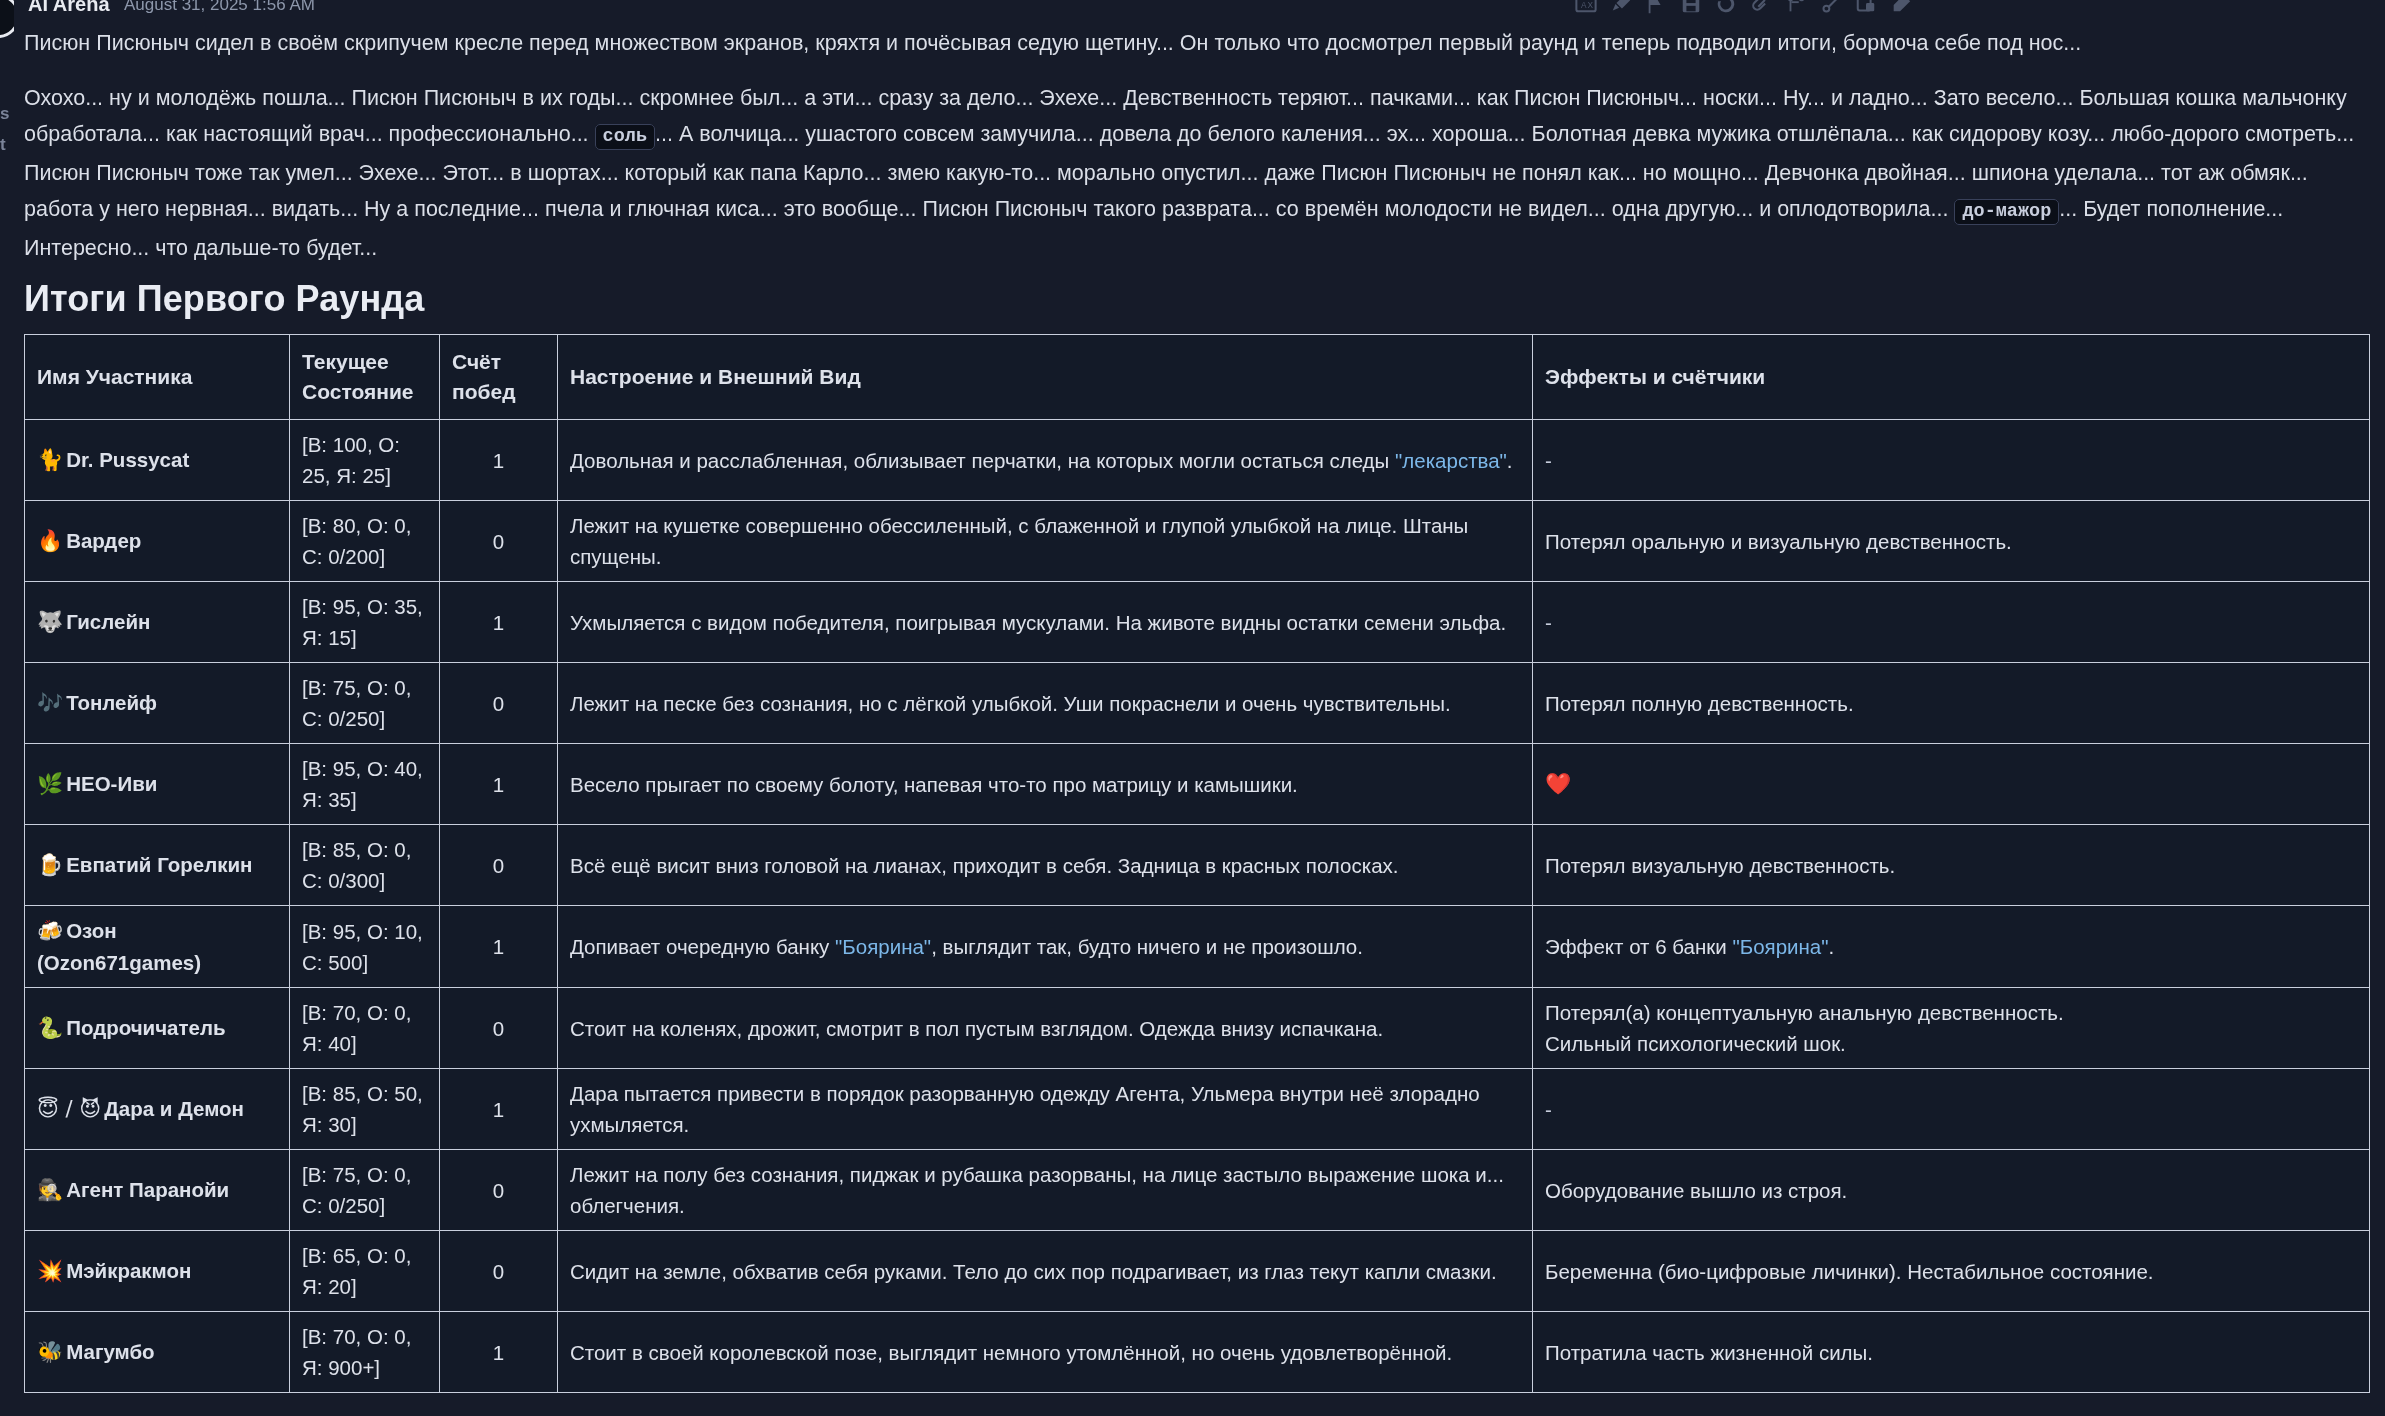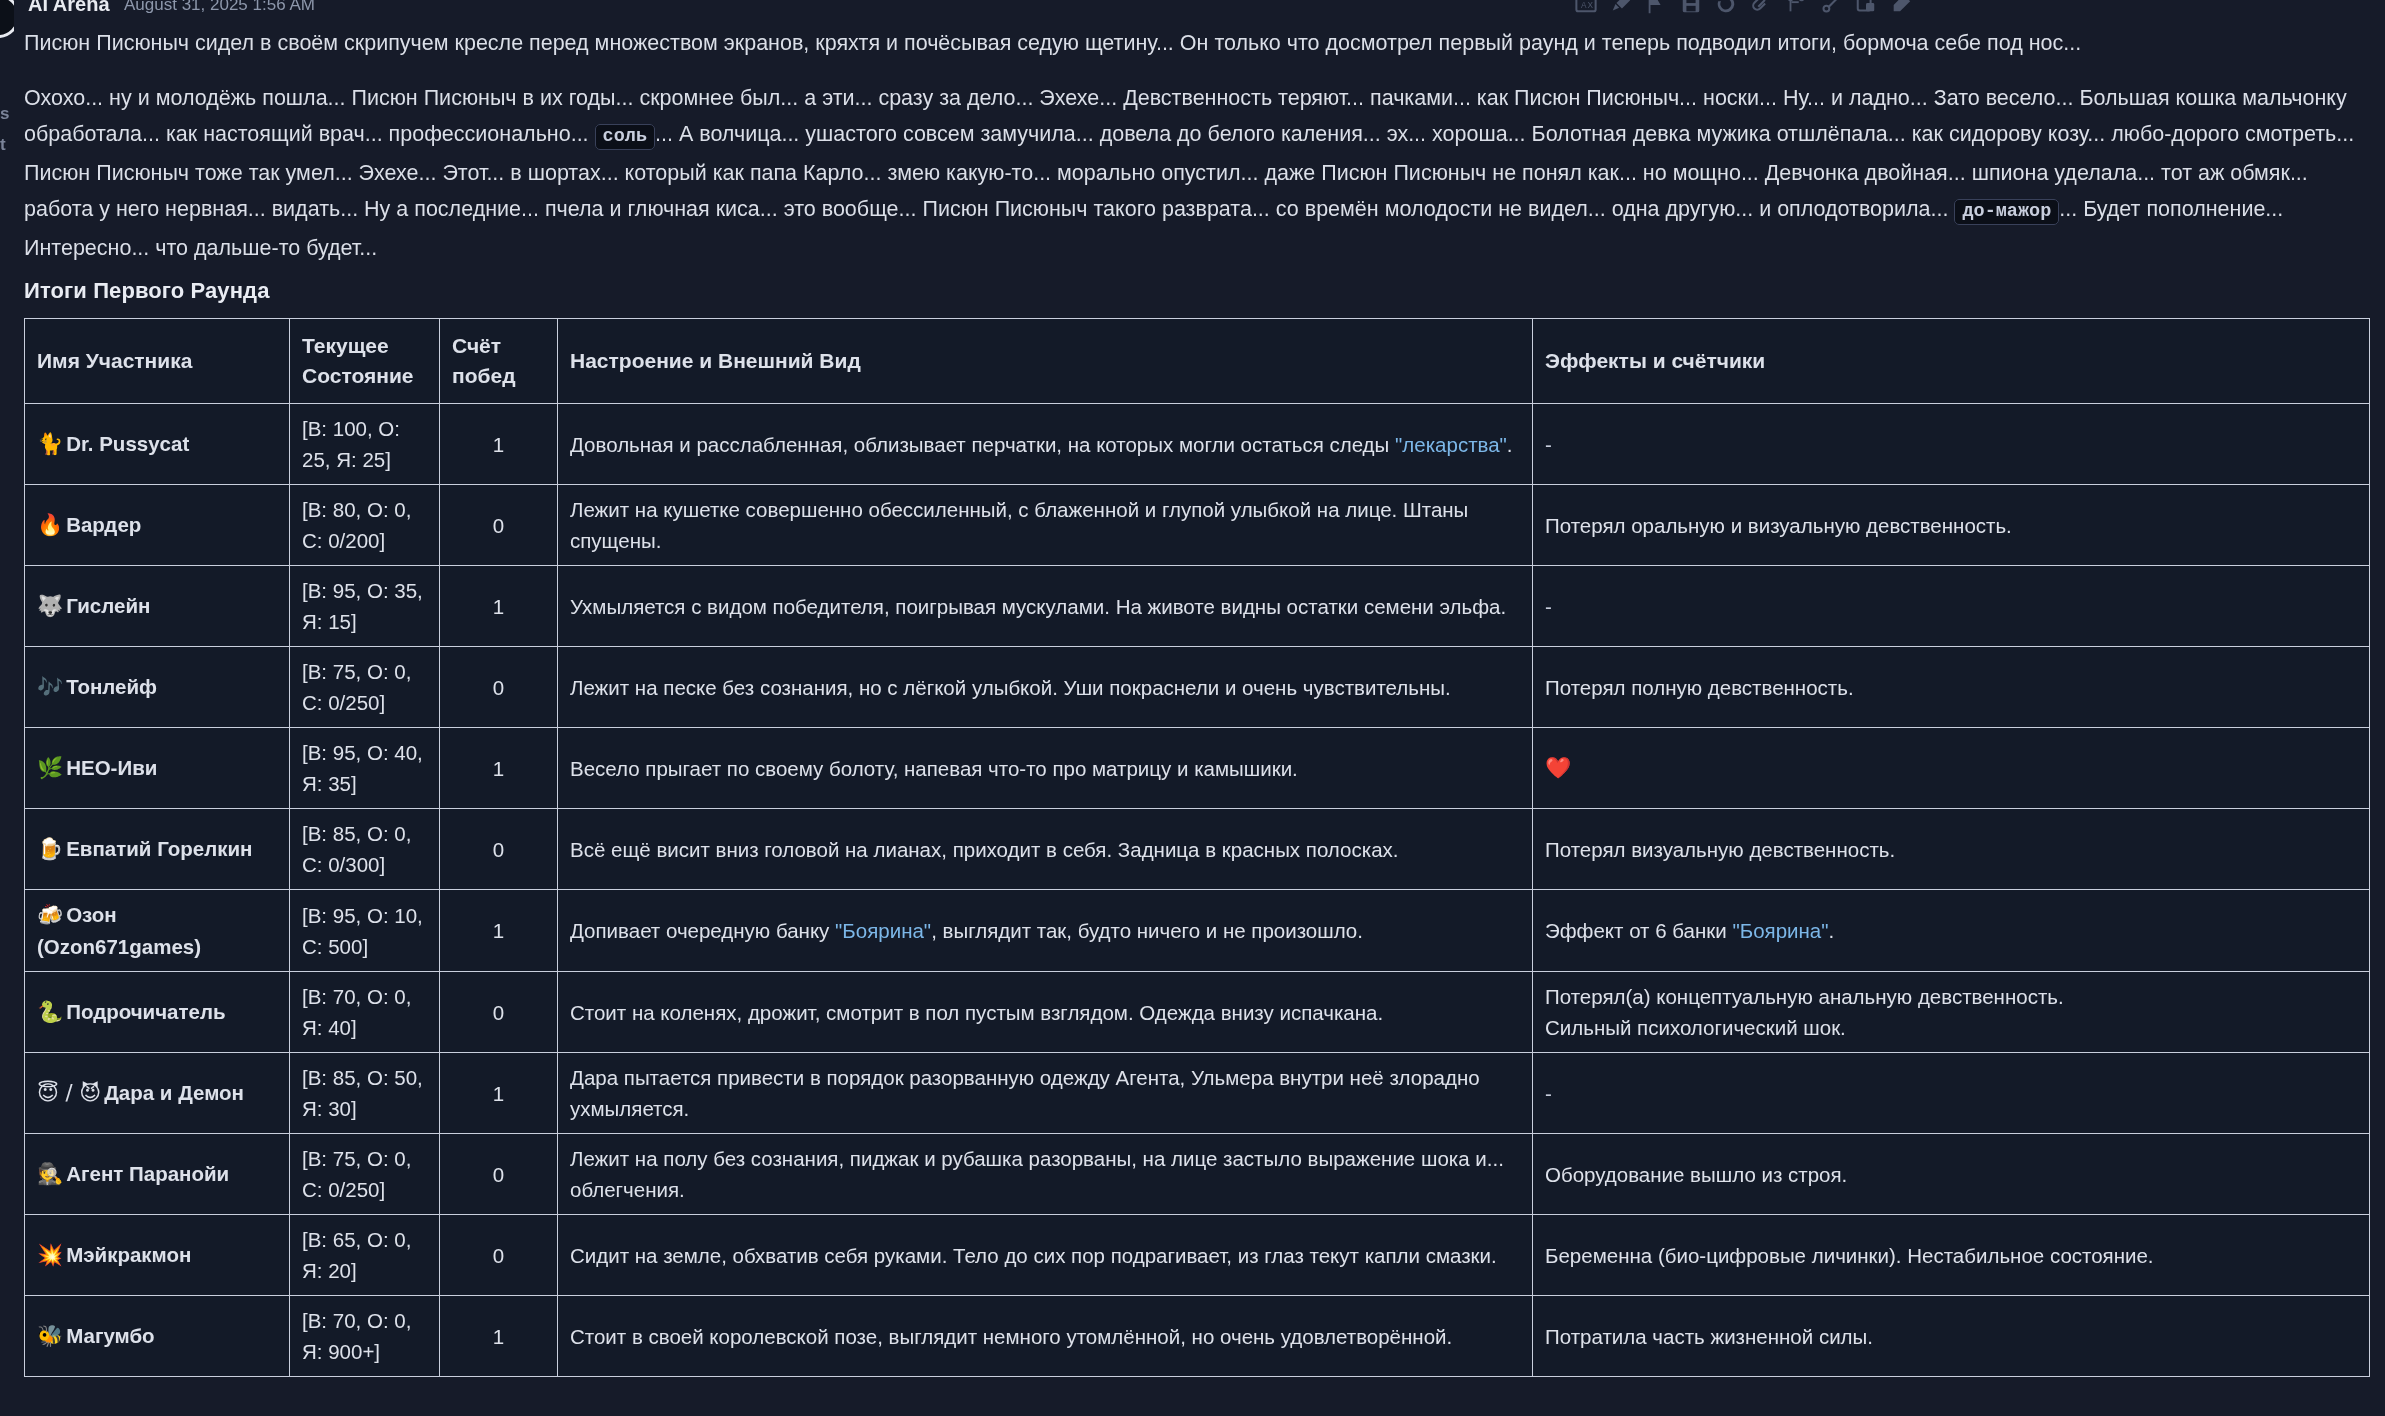--- a/index.html
+++ b/index.html
@@ -100,21 +100,21 @@
     font-family: "Liberation Mono", monospace;
     font-size: 18.5px;
     color: #c8cedd;
     white-space: nowrap;
     font-weight: bold;
   }
 
   h2.section {
     margin: 12px 0 0 0;
     padding: 0 0 0 10px;
-    font-size: 22px;
+    font-size: 36px;
     font-weight: 700;
     color: #e9ecf3;
     letter-spacing: .1px;
   }
 
   
   .tablewrap { padding: 14px 0 16px 10px; }
   table.results {
     border-collapse: collapse;
     width: 2345px;

